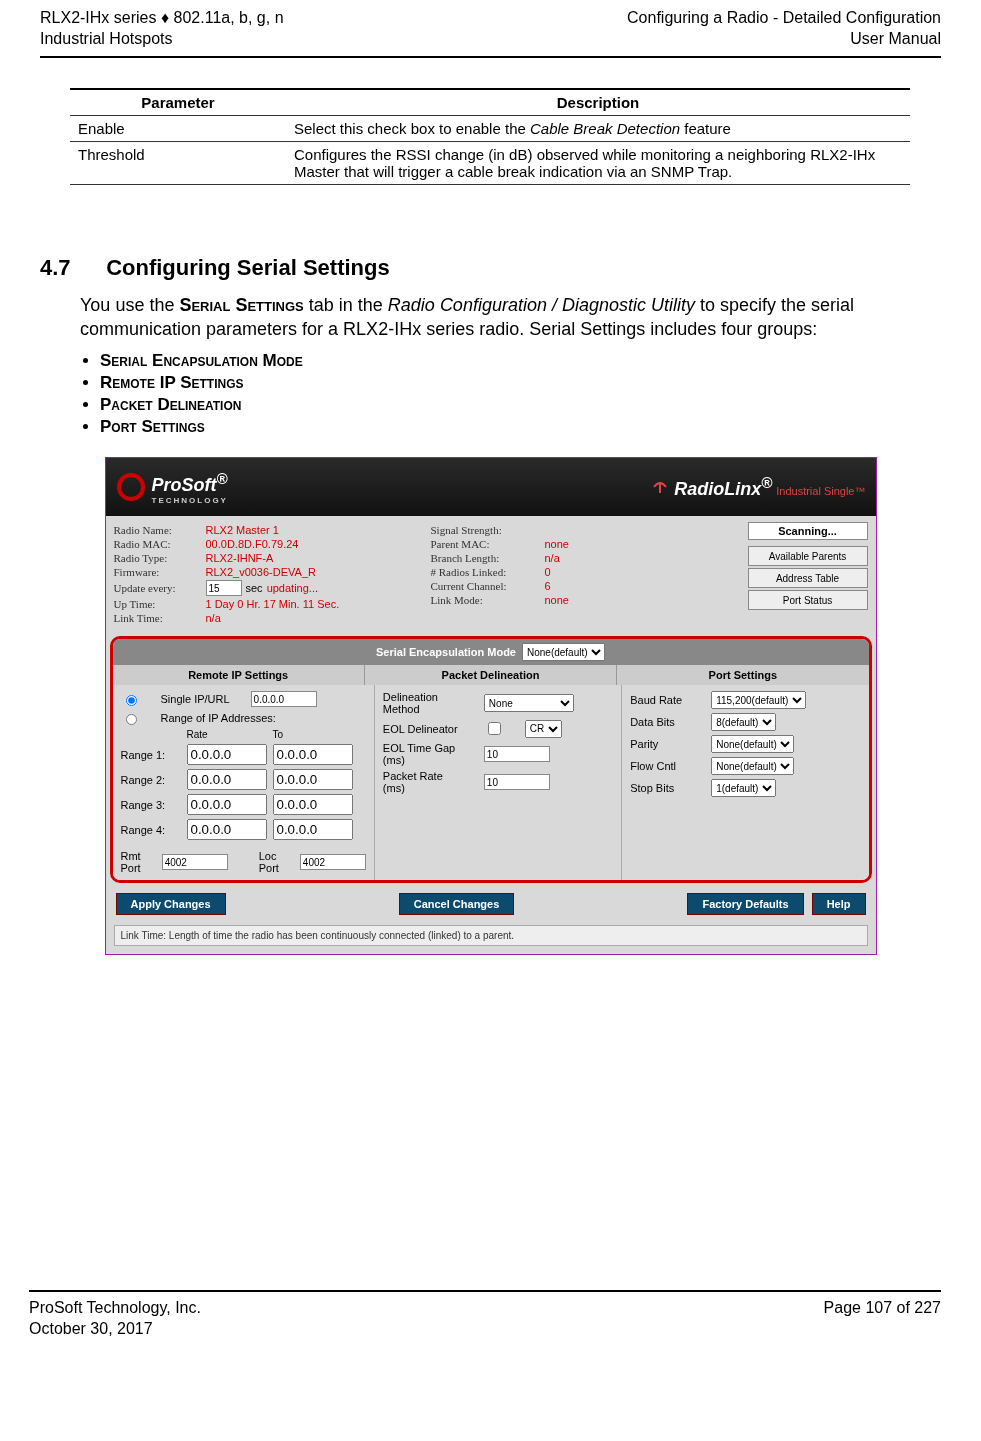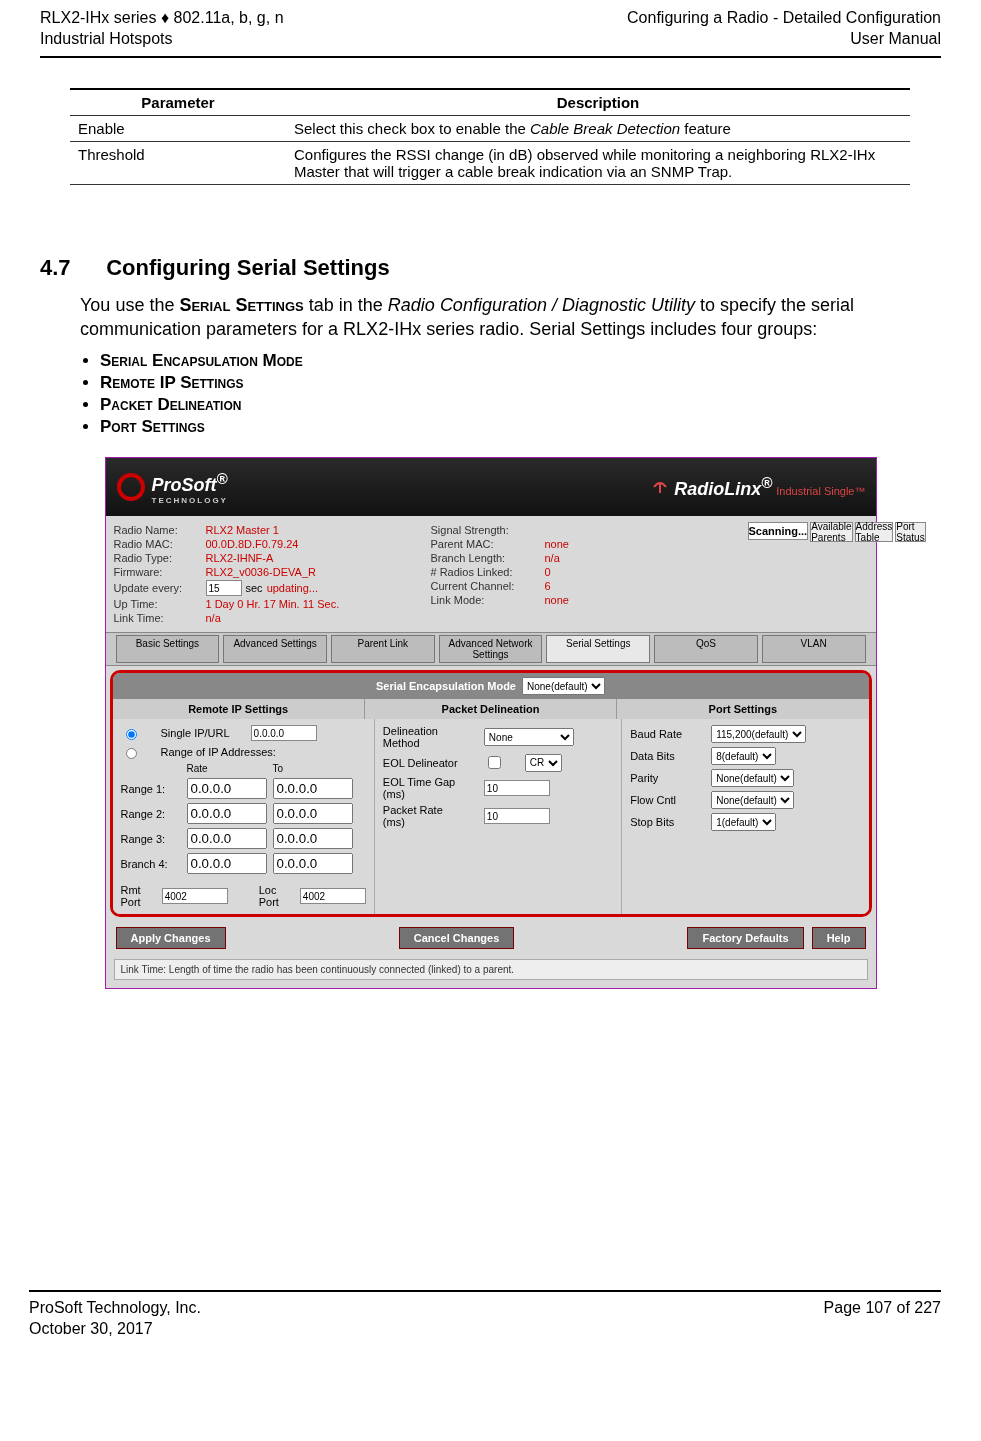--- a/index.html
+++ b/index.html
@@ -100,27 +100,27 @@
   .logo-radiolinx .rl { font-size: 18px; font-weight: bold; font-style: italic; }
   .logo-radiolinx .ih { font-size: 11px; color: #d44; }
   .info-panel {
     display: flex;
     gap: 10px;
     padding: 6px 8px;
     background: #d9d9d9;
   }
   .info-col { flex: 1; }
   .info-row { display: flex; gap: 4px; margin: 2px 0; align-items: center; }
-  .info-label { color: #333; width: 88px; }
+  .info-label { color: #333; width: 88px; font-family: Liberation Serif, serif; }
   .info-val { color: #c00; }
   .info-input {
     width: 30px; height: 14px; font-size: 10px; padding: 0 2px;
     border: 1px solid #888; background: #fff;
   }
-  .side-btn-col { width: 120px; display: flex; flex-direction: row; gap: 2px; }
+  .side-btn-col { width: 120px; display: flex; flex-direction: column; gap: 2px; }
   .side-btn {
     background: #eee; border: 1px solid #888; height: 18px;
     display: flex; align-items: center; justify-content: center;
     font-size: 10px;
   }
   .scan-bar {
     background: #fff; border: 1px solid #888; height: 16px;
     display: flex; align-items: center; justify-content: center;
     font-weight: bold; font-size: 11px; margin-bottom: 4px;
   }
@@ -172,21 +172,21 @@
   .lbl-w { width: 80px; display: inline-block; }
   .two-input input { width: 60px; }
   .range-grid { display: grid; grid-template-columns: 60px 80px 80px; gap: 4px 6px; align-items: center; }
   .range-grid .hdr { font-size: 10px; }
 
   .btns-row {
     display: flex; gap: 8px; padding: 6px 10px; align-items: center;
     background: #d9d9d9;
   }
   .act-btn {
-    background: #737373; color: #fff; font-weight: bold;
+    background: #0c4a6e; color: #fff; font-weight: bold;
     padding: 4px 14px; font-size: 11px; border: 1px solid #700;
   }
   .spacer { flex: 1; }
   .hint-bar {
     background: #eee; border: 1px solid #aaa; margin: 4px 8px 8px 8px;
     padding: 4px 6px; font-size: 10px; color: #333;
   }
 
   .footer {
     position: absolute;
@@ -331,29 +331,20 @@
           </div>
       </div>
       <div class="side-btn-col">
         <div class="scan-bar">Scanning...</div>
         <div class="side-btn">Available Parents</div>
         <div class="side-btn">Address Table</div>
         <div class="side-btn">Port Status</div>
       </div>
     </div>
 
-    <div class="tabs-row">
-      <div class="tab">Basic Settings</div>
-      <div class="tab">Advanced Settings</div>
-      <div class="tab">Parent Link</div>
-      <div class="tab">Advanced Network Settings</div>
-      <div class="tab active">Serial Settings</div>
-      <div class="tab">QoS</div>
-      <div class="tab">VLAN</div>
-    </div>
 
     <div class="redbox">
       <div class="enc-row">
         <span>Serial Encapsulation Mode</span>
         <select>
           <option>None(default)</option>
         </select>
       </div>
       <div class="cols-head">
         <div>Remote IP Settings</div>
@@ -378,21 +369,21 @@
               <span class="hdr">To</span>
             <span>Range 1:</span>
               <input type="text" value="0.0.0.0" style="">
               <input type="text" value="0.0.0.0" style="">
             <span>Range 2:</span>
               <input type="text" value="0.0.0.0" style="">
               <input type="text" value="0.0.0.0" style="">
             <span>Range 3:</span>
               <input type="text" value="0.0.0.0" style="">
               <input type="text" value="0.0.0.0" style="">
-            <span>Branch 4:</span>
+            <span>Range 4:</span>
               <input type="text" value="0.0.0.0" style="">
               <input type="text" value="0.0.0.0" style="">
           </div>
           <div class="srow two-input" style="margin-top:6px">
             <span>Rmt Port</span>
             <input type="text" value="4002" style="">
             <span style="margin-left:10px">Loc Port</span>
             <input type="text" value="4002" style="">
           </div>
         </div>

